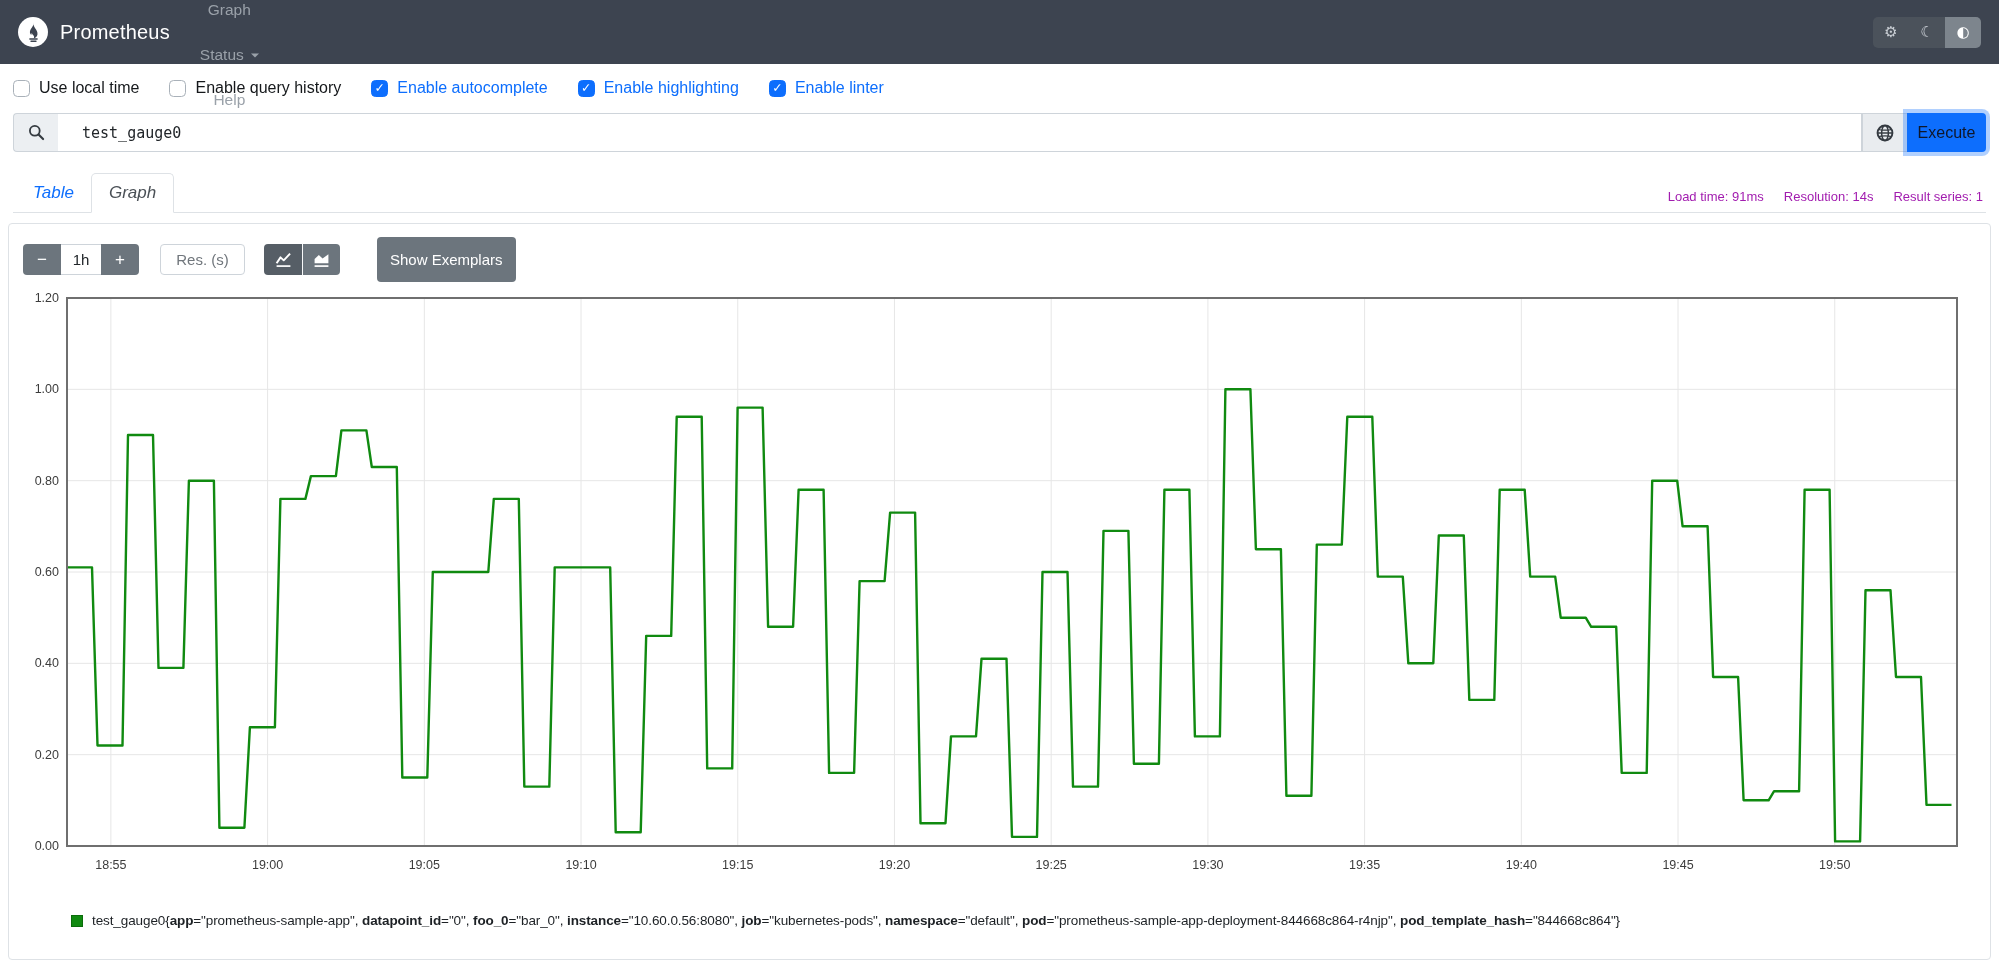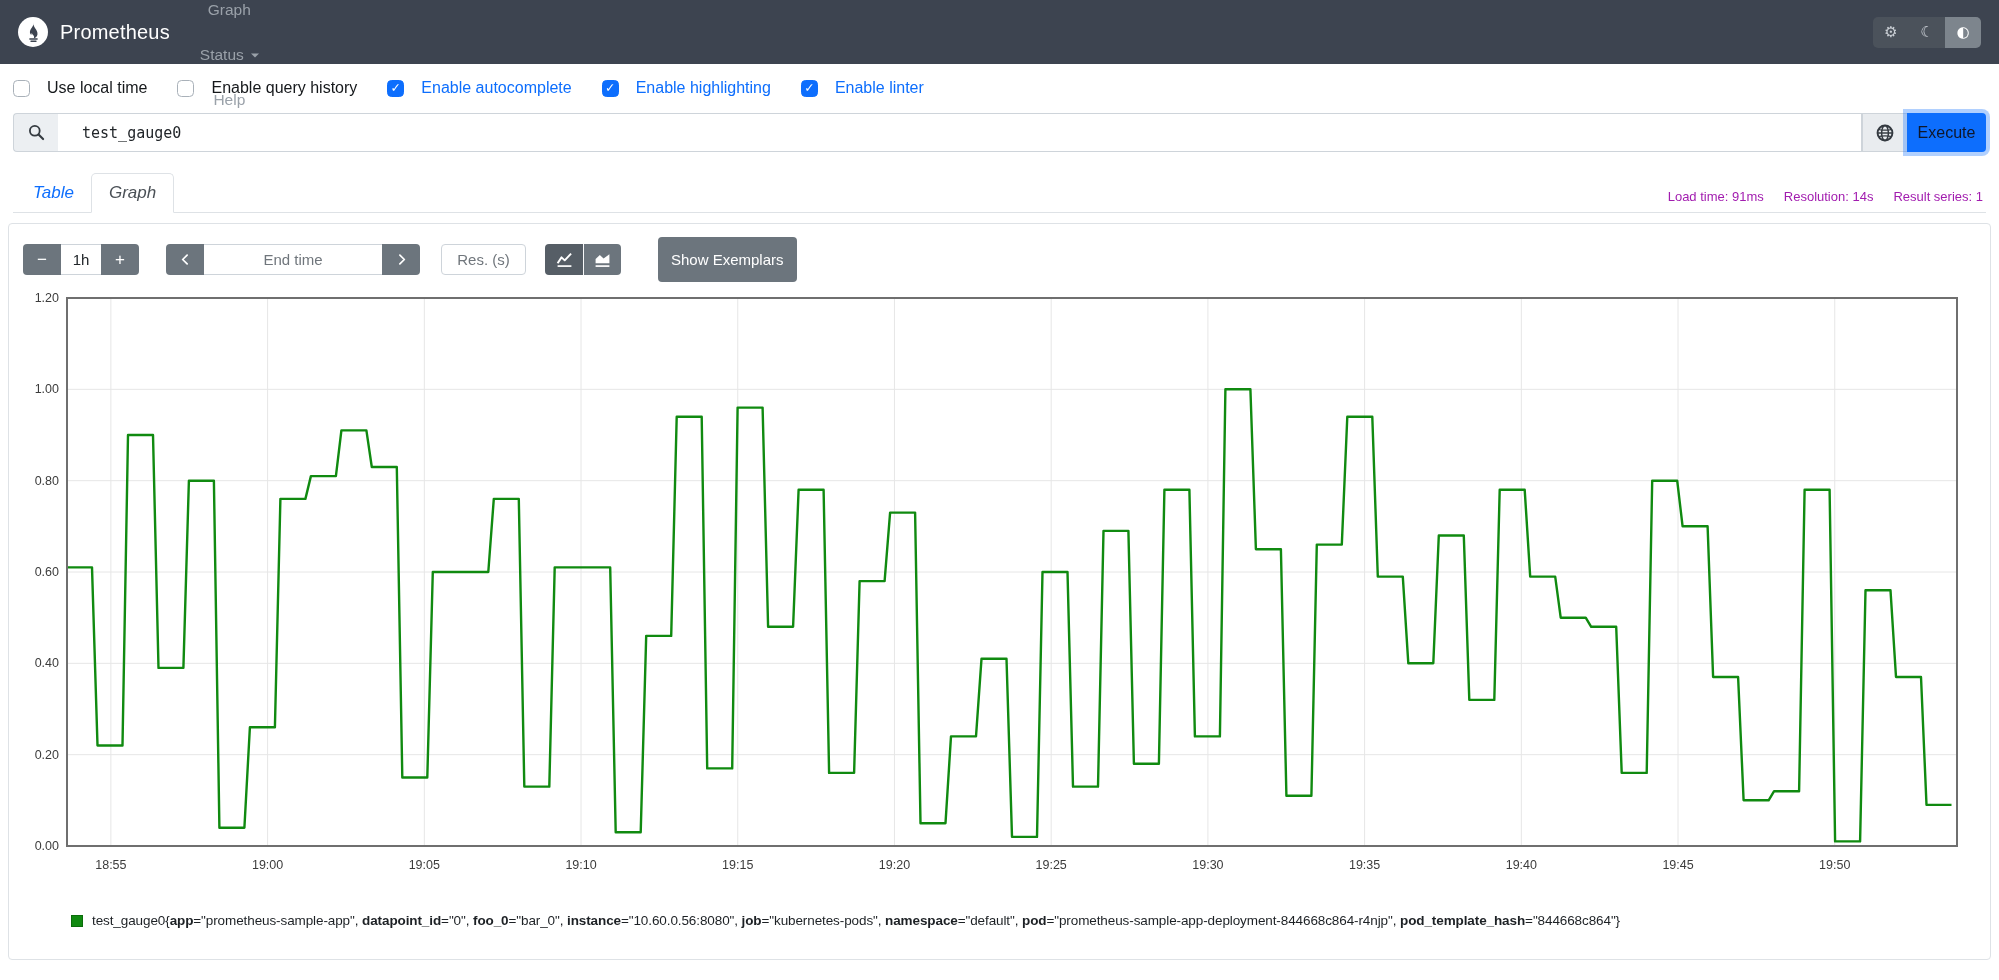--- a/index.html
+++ b/index.html
@@ -14,21 +14,21 @@
   .nav-link { color:#9aa1a9; font-size:15.5px; text-decoration:none; cursor:pointer; display:flex; align-items:center; }
   .caret { width:0; height:0; border:4.5px solid transparent; border-top-color:#9aa1a9; margin-left:7px; transform:translateY(2.5px); }
   .theme-group { margin-left:auto; display:flex; border-radius:5px; overflow:hidden; }
   .theme-btn { width:36px; height:31px; border:none; background:#4b525b; color:#c9ced4; cursor:pointer;
     font-size:15px; display:flex; align-items:center; justify-content:center; }
   .theme-btn.active { background:#7d858d; color:#fff; }
   .glyph { font-family:"DejaVu Sans",sans-serif; }
 
   
   .options-row { display:flex; align-items:center; gap:30px; padding:15px 13px 9px; }
-  .opt { display:flex; align-items:center; gap:17px; cursor:pointer; }
+  .opt { display:flex; align-items:center; gap:9px; cursor:pointer; }
   .cb { width:17px; height:17px; border:1px solid #a9b1b9; border-radius:4.5px; background:#fff;
     display:flex; align-items:center; justify-content:center; }
   .cb.checked { background:#0d6efd; border-color:#0d6efd; }
   .cb.checked::after { content:"✓"; color:#fff; font-size:12.5px; font-weight:bold; font-family:"DejaVu Sans",sans-serif; line-height:1; }
   .opt-label { font-size:16px; color:#15181b; }
   .opt.on .opt-label { color:#0d6efd; }
 
   
   .query-row { display:flex; height:39px; margin:7px 13px 0; position:relative; }
   .addon { width:45px; border:1px solid #ced4da; display:flex; align-items:center; justify-content:center; background:#eceff2; flex:0 0 auto; }
@@ -158,33 +158,20 @@
     <span>Result series: 1</span>
   </div>
 </div>
 
 <div class="graph-panel">
   <div class="controls-row">
     <div class="btn-group">
       <button class="ctl">−</button>
       <input class="ctl-input range-input" value="1h" style="">
       <button class="ctl">+</button>
-    </div>
-    <div class="btn-group g2">
-      <button class="ctl">
-        <svg width="13" height="15" viewBox="0 0 16 16">
-          <polyline points="10,2.5 4.5,8 10,13.5" fill="none" stroke="#fff" stroke-width="2.1" stroke-linecap="round" stroke-linejoin="round"></polyline>
-        </svg>
-      </button>
-      <input class="ctl-input endtime-input" placeholder="End time" style="">
-      <button class="ctl">
-        <svg width="13" height="15" viewBox="0 0 16 16">
-          <polyline points="6,2.5 11.5,8 6,13.5" fill="none" stroke="#fff" stroke-width="2.1" stroke-linecap="round" stroke-linejoin="round"></polyline>
-        </svg>
-      </button>
     </div>
     <input class="res-input" placeholder="Res. (s)" style="">
     <div class="btn-group toggle-group">
       <button class="ctl darker">
         <svg width="17" height="17" viewBox="0 0 16 16">
           <polyline points="1.5,11.5 5.2,6 8.2,8.8 14.2,2.5" fill="none" stroke="#fff" stroke-width="1.8" stroke-linejoin="round"></polyline>
           <line x1="1.5" y1="14.2" x2="14.5" y2="14.2" stroke="#fff" stroke-width="1.6"></line>
         </svg>
       </button>
       <button class="ctl seg-sep">

